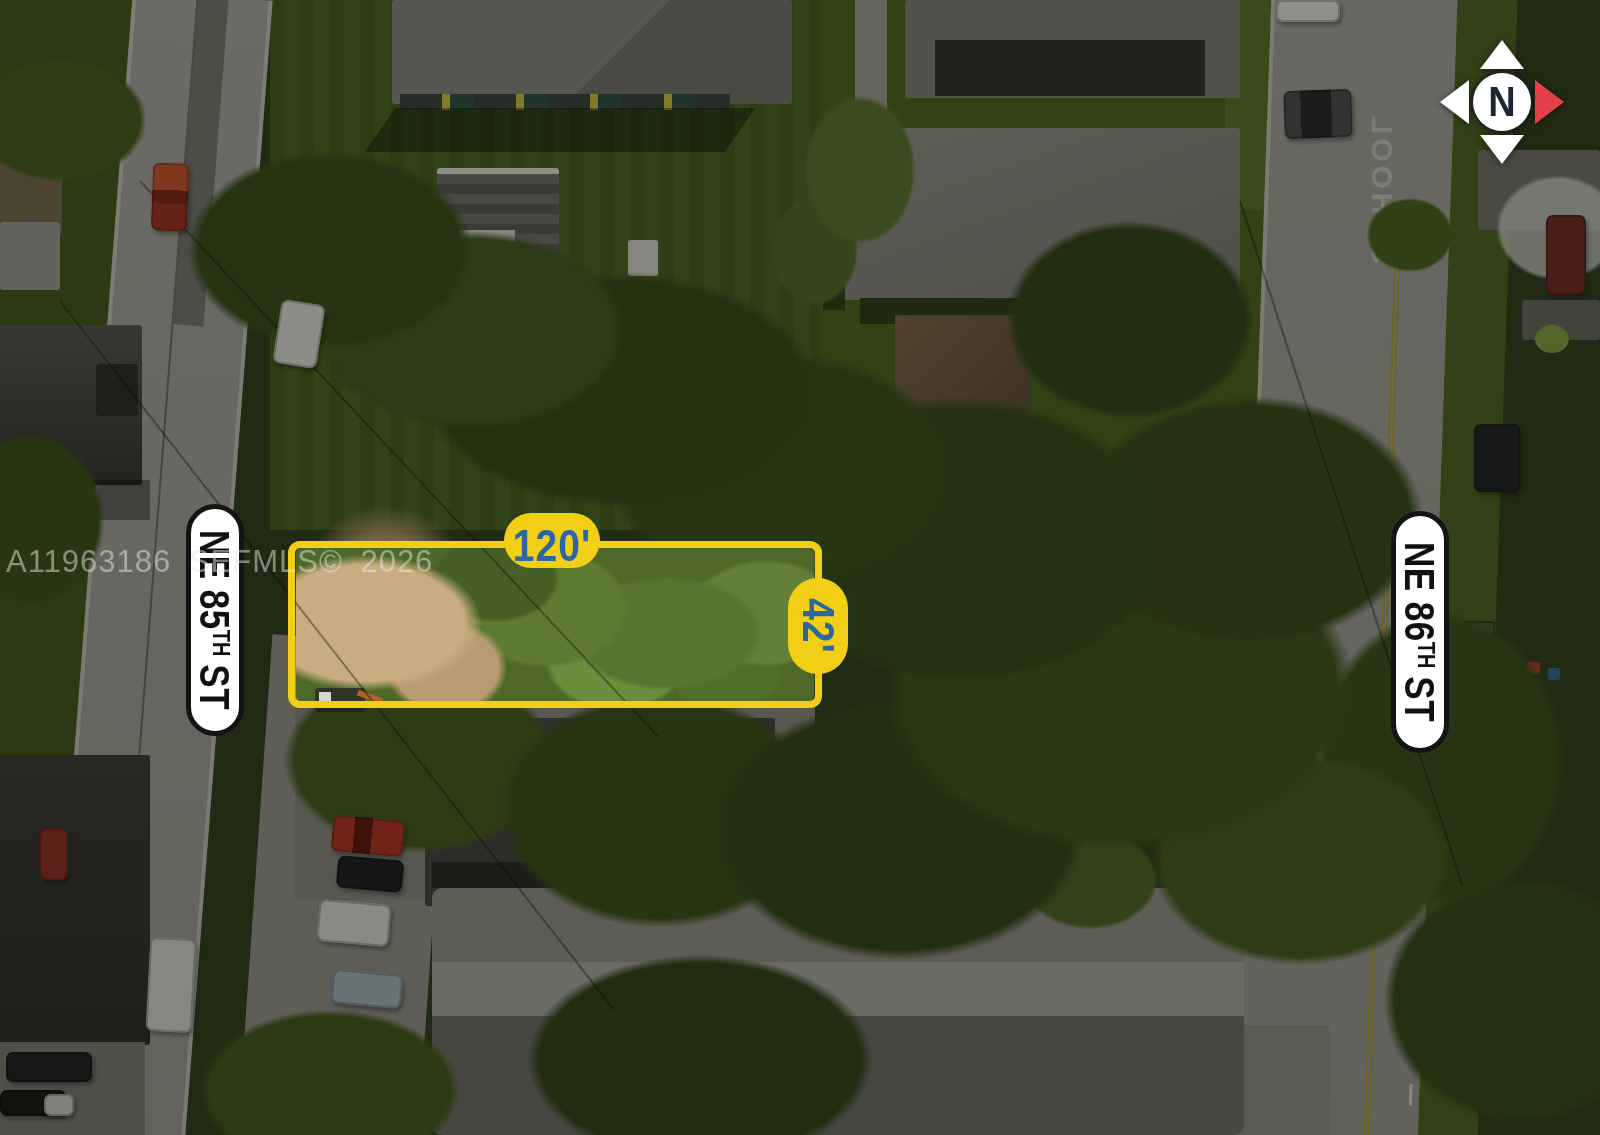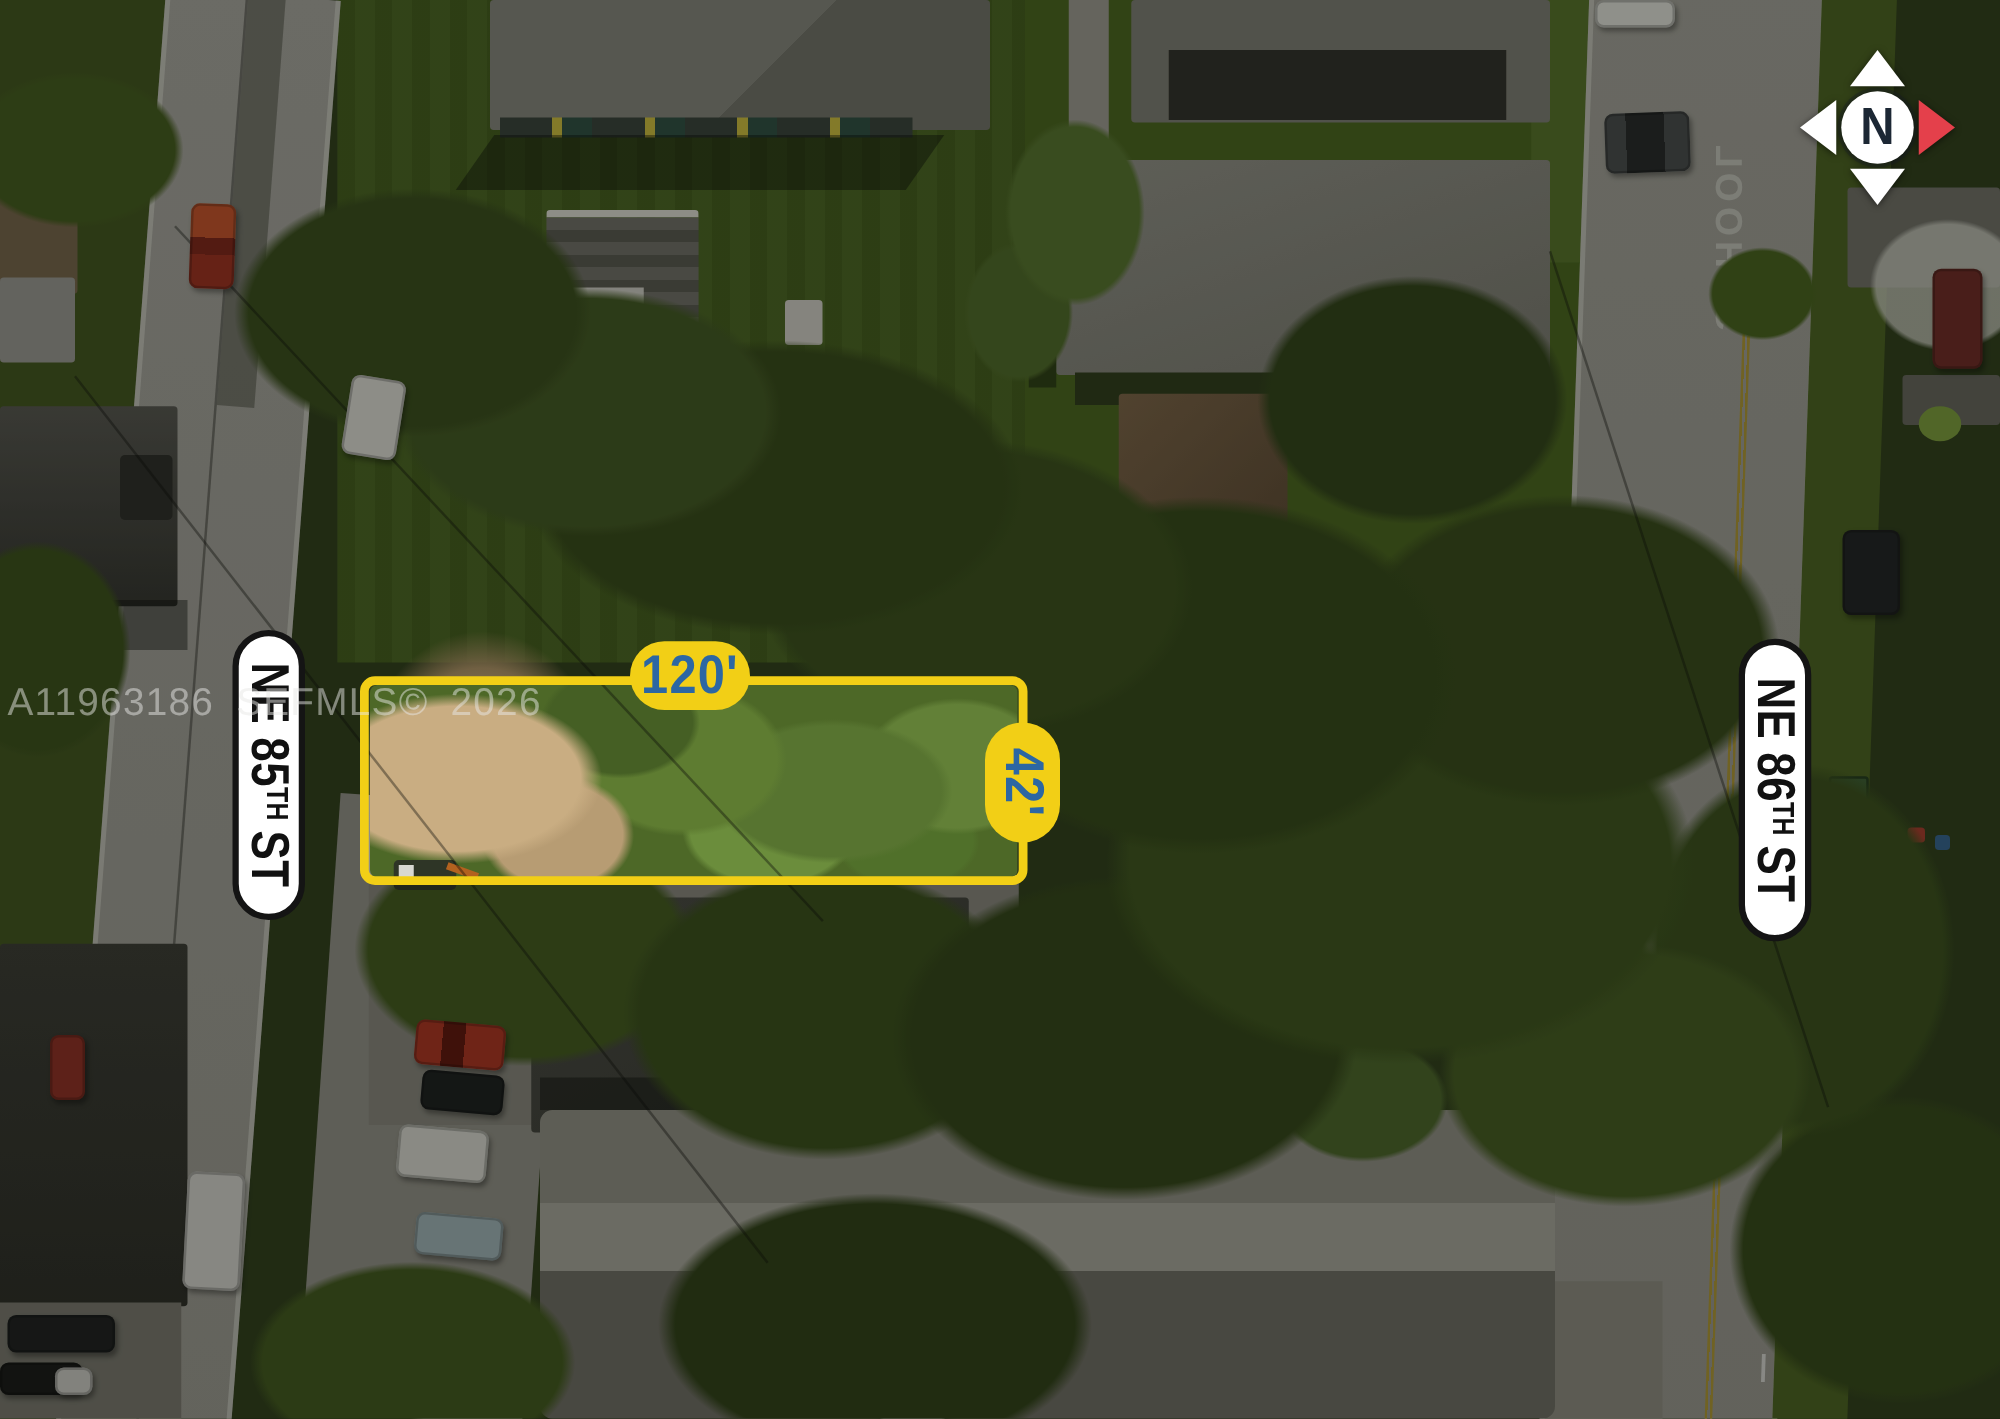--- a/index.html
+++ b/index.html
@@ -219,21 +219,21 @@
   <div class="car" style="left:44px;top:1094px;width:30px;height:22px;background:#c7c6c1;"></div>
   <div class="car" style="left:1276px;top:0;width:64px;height:22px;background:#dcdbd5;"></div>
   <div class="car" style="left:1284px;top:90px;width:68px;height:48px;background:linear-gradient(90deg,#474a4c 0 25%,#26282a 25% 70%,#474a4c 70%);transform:rotate(-2deg);"></div>
   <div class="car" style="left:1546px;top:215px;width:40px;height:80px;background:#6e2a26;"></div>
   <div class="car" style="left:1474px;top:424px;width:46px;height:68px;background:#202224;"></div>
 
   <div class="abs dark-veil"></div>
 
   <div class="abs lot-boundary"></div>
 
-  <div class="abs dim-pill" style="left:504px;top:513px;width:96px;height:55px;border-radius:28px;">
+  <div class="abs dim-pill" style="left:504px;top:513px;width:96px;height:55px;border-radius:28px;align-items:flex-end;">
     <span>120'</span>
   </div>
   <div class="abs dim-pill rot90" style="left:770px;top:596px;width:96px;height:60px;border-radius:30px;">
     <span>42'</span>
   </div>
 
   <div class="abs street-pill rot90" style="left:99px;top:591px;width:232px;height:58px;">
     <span class="txt"><span>NE 85</span><span class="ord">TH</span><span class="post">ST</span></span>
   </div>
   <div class="abs street-pill rot90" style="left:1299px;top:603px;width:242px;height:58px;">

